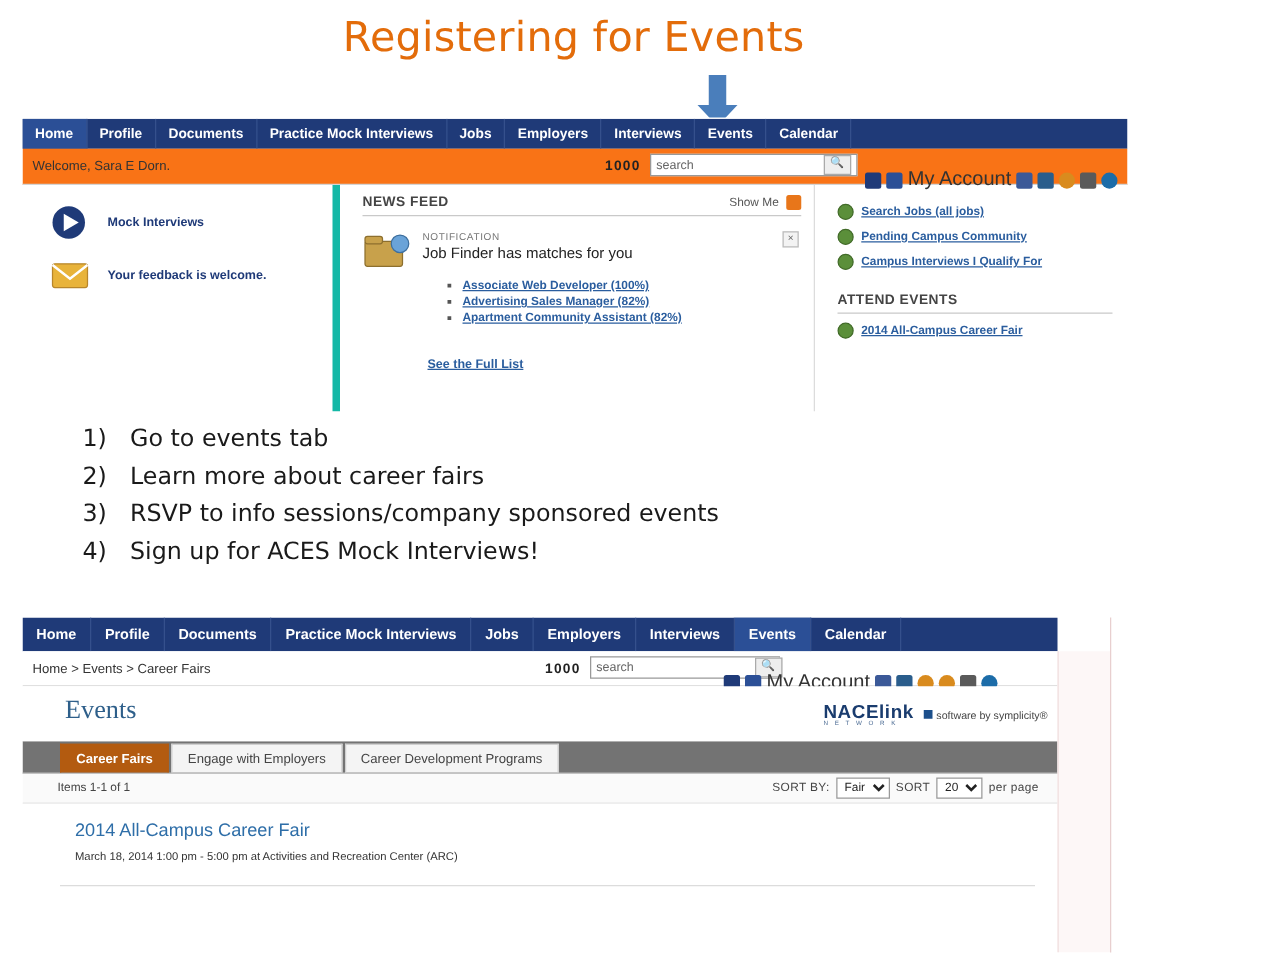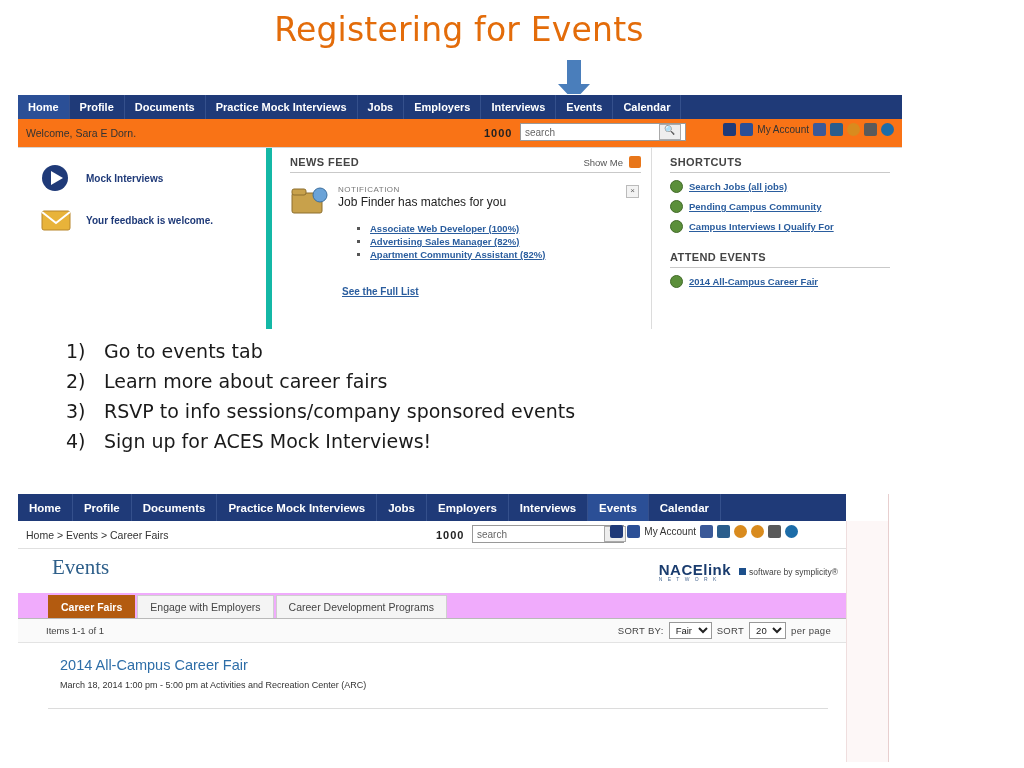--- a/index.html
+++ b/index.html
@@ -111,25 +111,25 @@
     background: #eee;
     border: 1px solid #aaa;
     font-size: 9px;
     text-align: center;
     color: #555;
     box-sizing: border-box;
   }
   .acct-area {
     position: absolute;
     right: 8px;
-    top: 4px;
+    top: 16px;
     display: flex;
     align-items: center;
     gap: 4px;
-    font-size: 10px;
+    font-size: 16px;
     color: #333;
   }
   .mini-icon {
     width: 13px; height: 13px;
     display: inline-block;
     border-radius: 2px;
     background: #3b5998;
   }
   .mini-icon.li { background: #2a5d8c; }
   .mini-icon.info { background: #d98b1e; border-radius: 50%; }
@@ -383,21 +383,21 @@
     margin-right: 3px;
   }
   .tabs {
     display: flex;
     align-items: flex-end;
     height: 26px;
     width: 828px;
     box-sizing: border-box;
     padding-left: 30px;
     border-bottom: 1px solid #b9b9b9;
-    background: #f0abfc;
+    background: #737373;
   }
   .tab {
     font-size: 10.5px;
     color: #444;
     padding: 5px 12px;
     border: 1px solid #cfcfcf;
     border-bottom: none;
     background: #f4f4f4;
     margin-right: 2px;
   }
@@ -548,21 +548,20 @@
             <li><a class="link" href="#">Apartment Community Assistant (82%)</a></li>
           </ul>
         </div>
         <span class="close-x">×</span>
       </div>
 
       <a class="see-full" href="#">See the Full List</a>
     </div>
 
     <div class="col-right">
-      <div class="side-head">SHORTCUTS</div>
 
       <div class="side-link-row">
         <span class="bullet-icon"></span>
         <a class="link" href="#">Search Jobs (all jobs)</a>
       </div>
       <div class="side-link-row">
         <span class="bullet-icon"></span>
         <a class="link" href="#">Pending Campus Community</a>
       </div>
       <div class="side-link-row">

